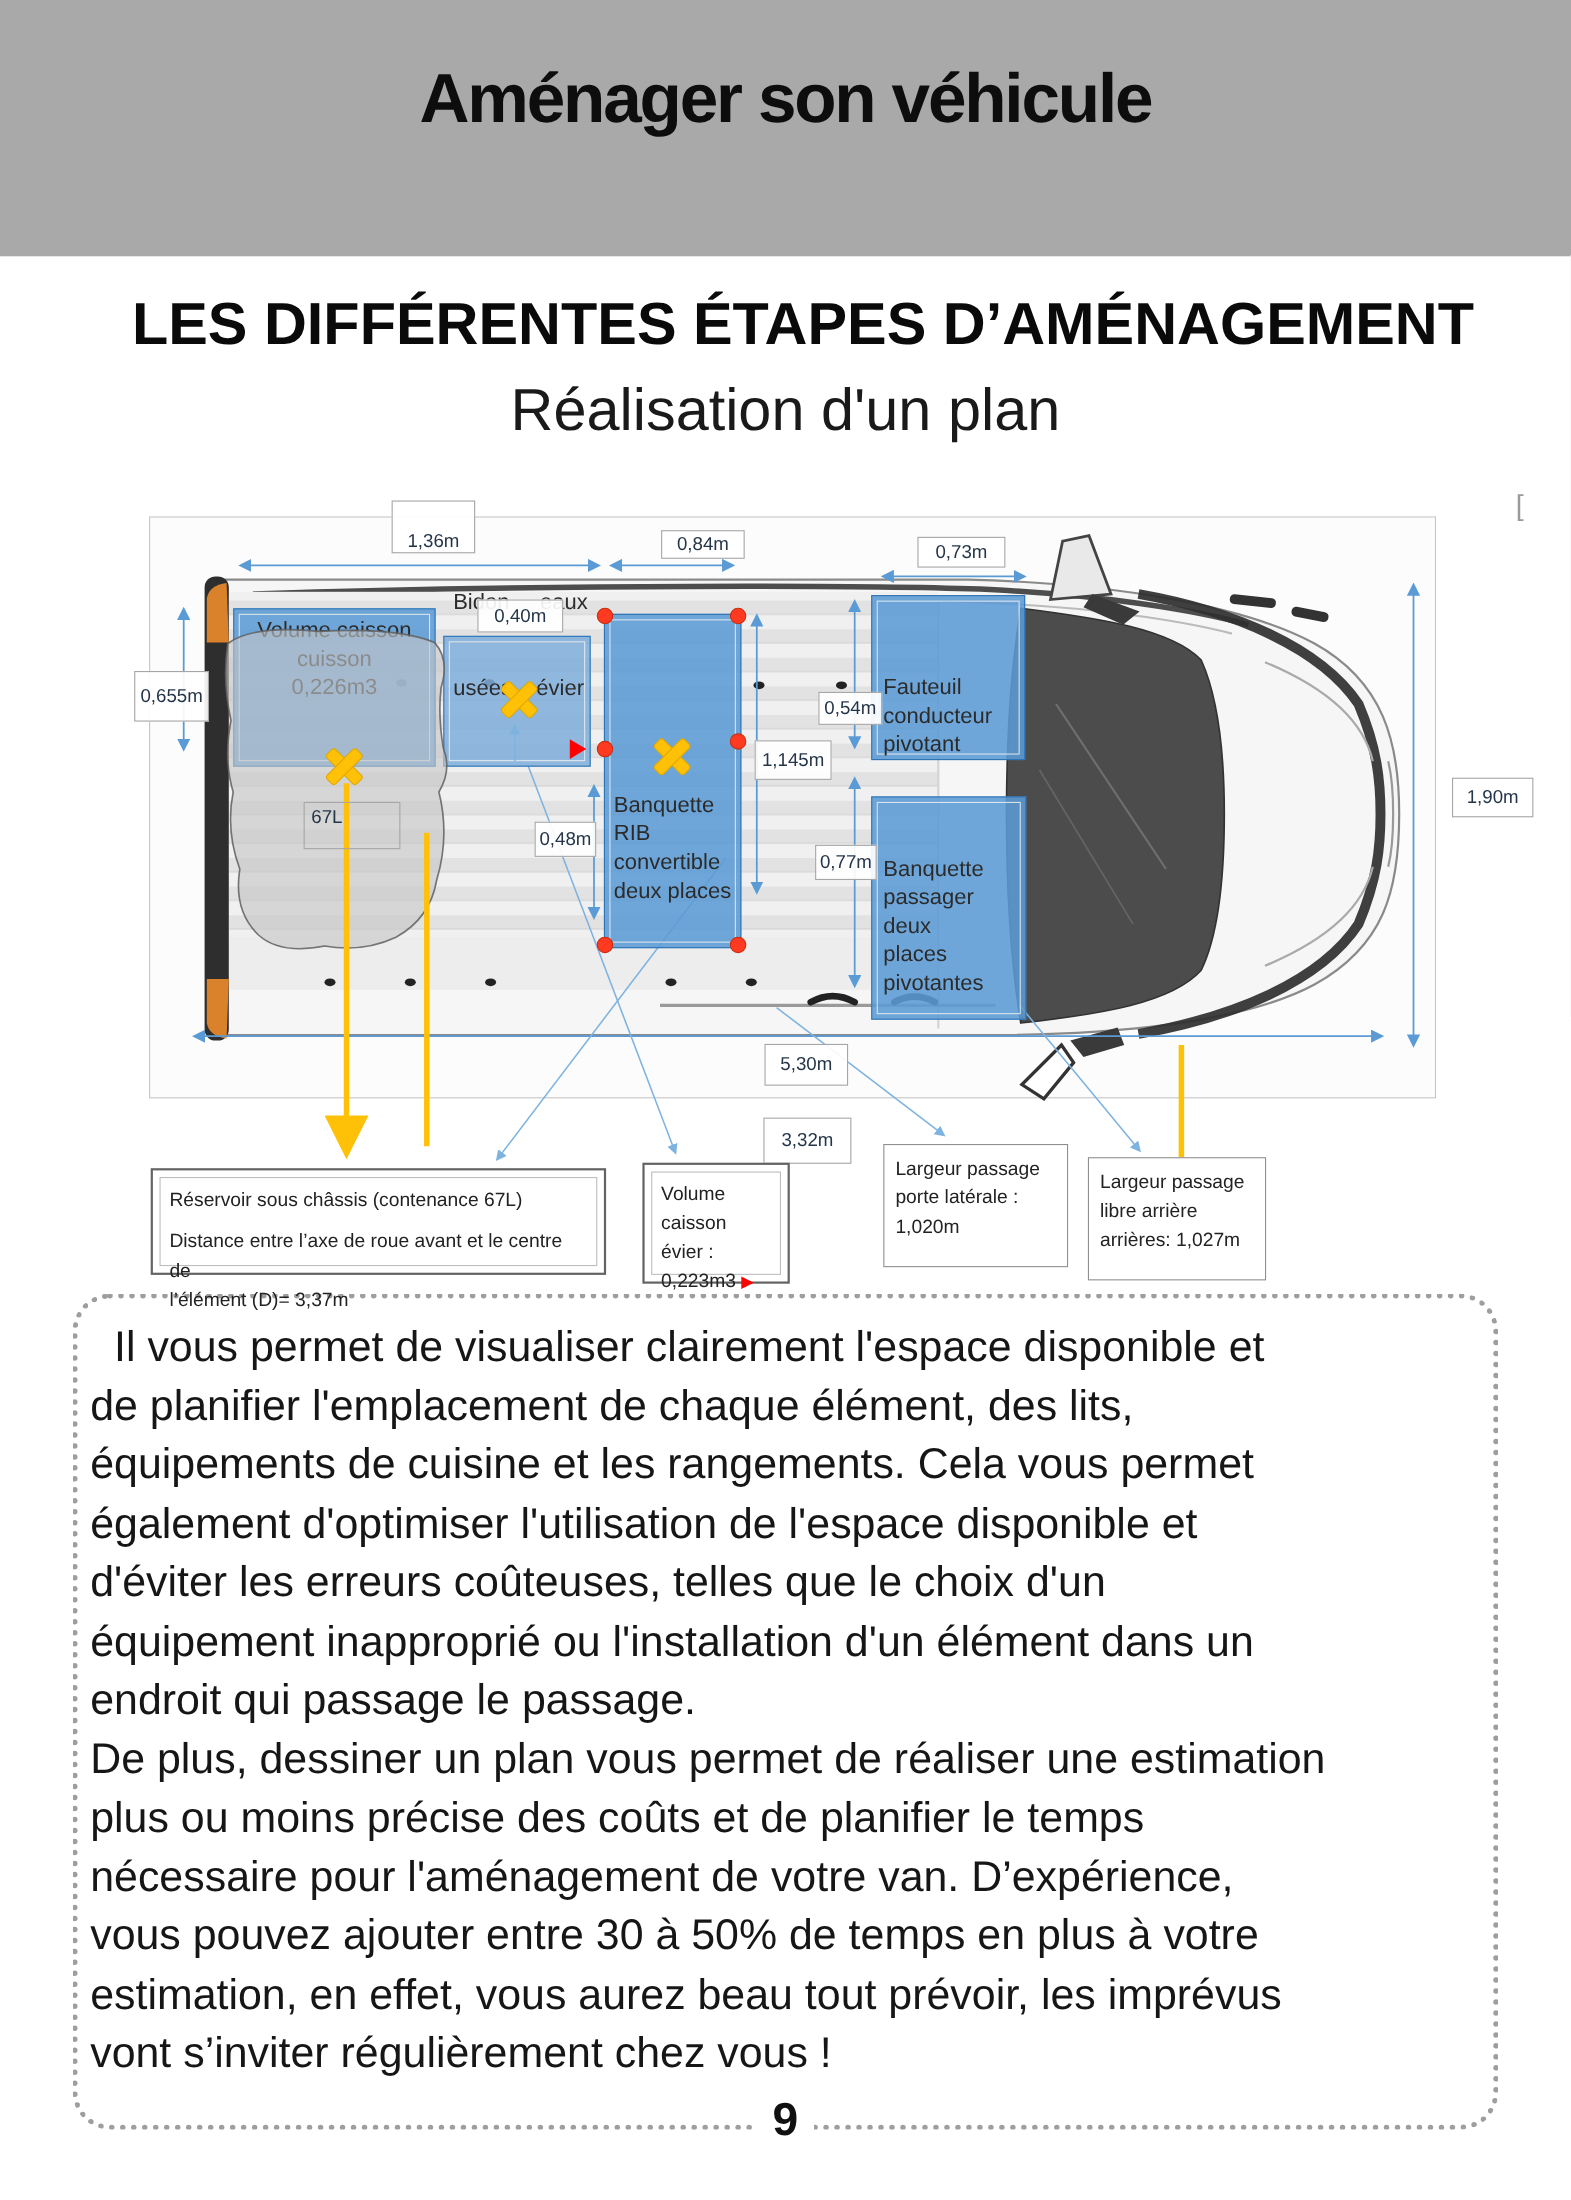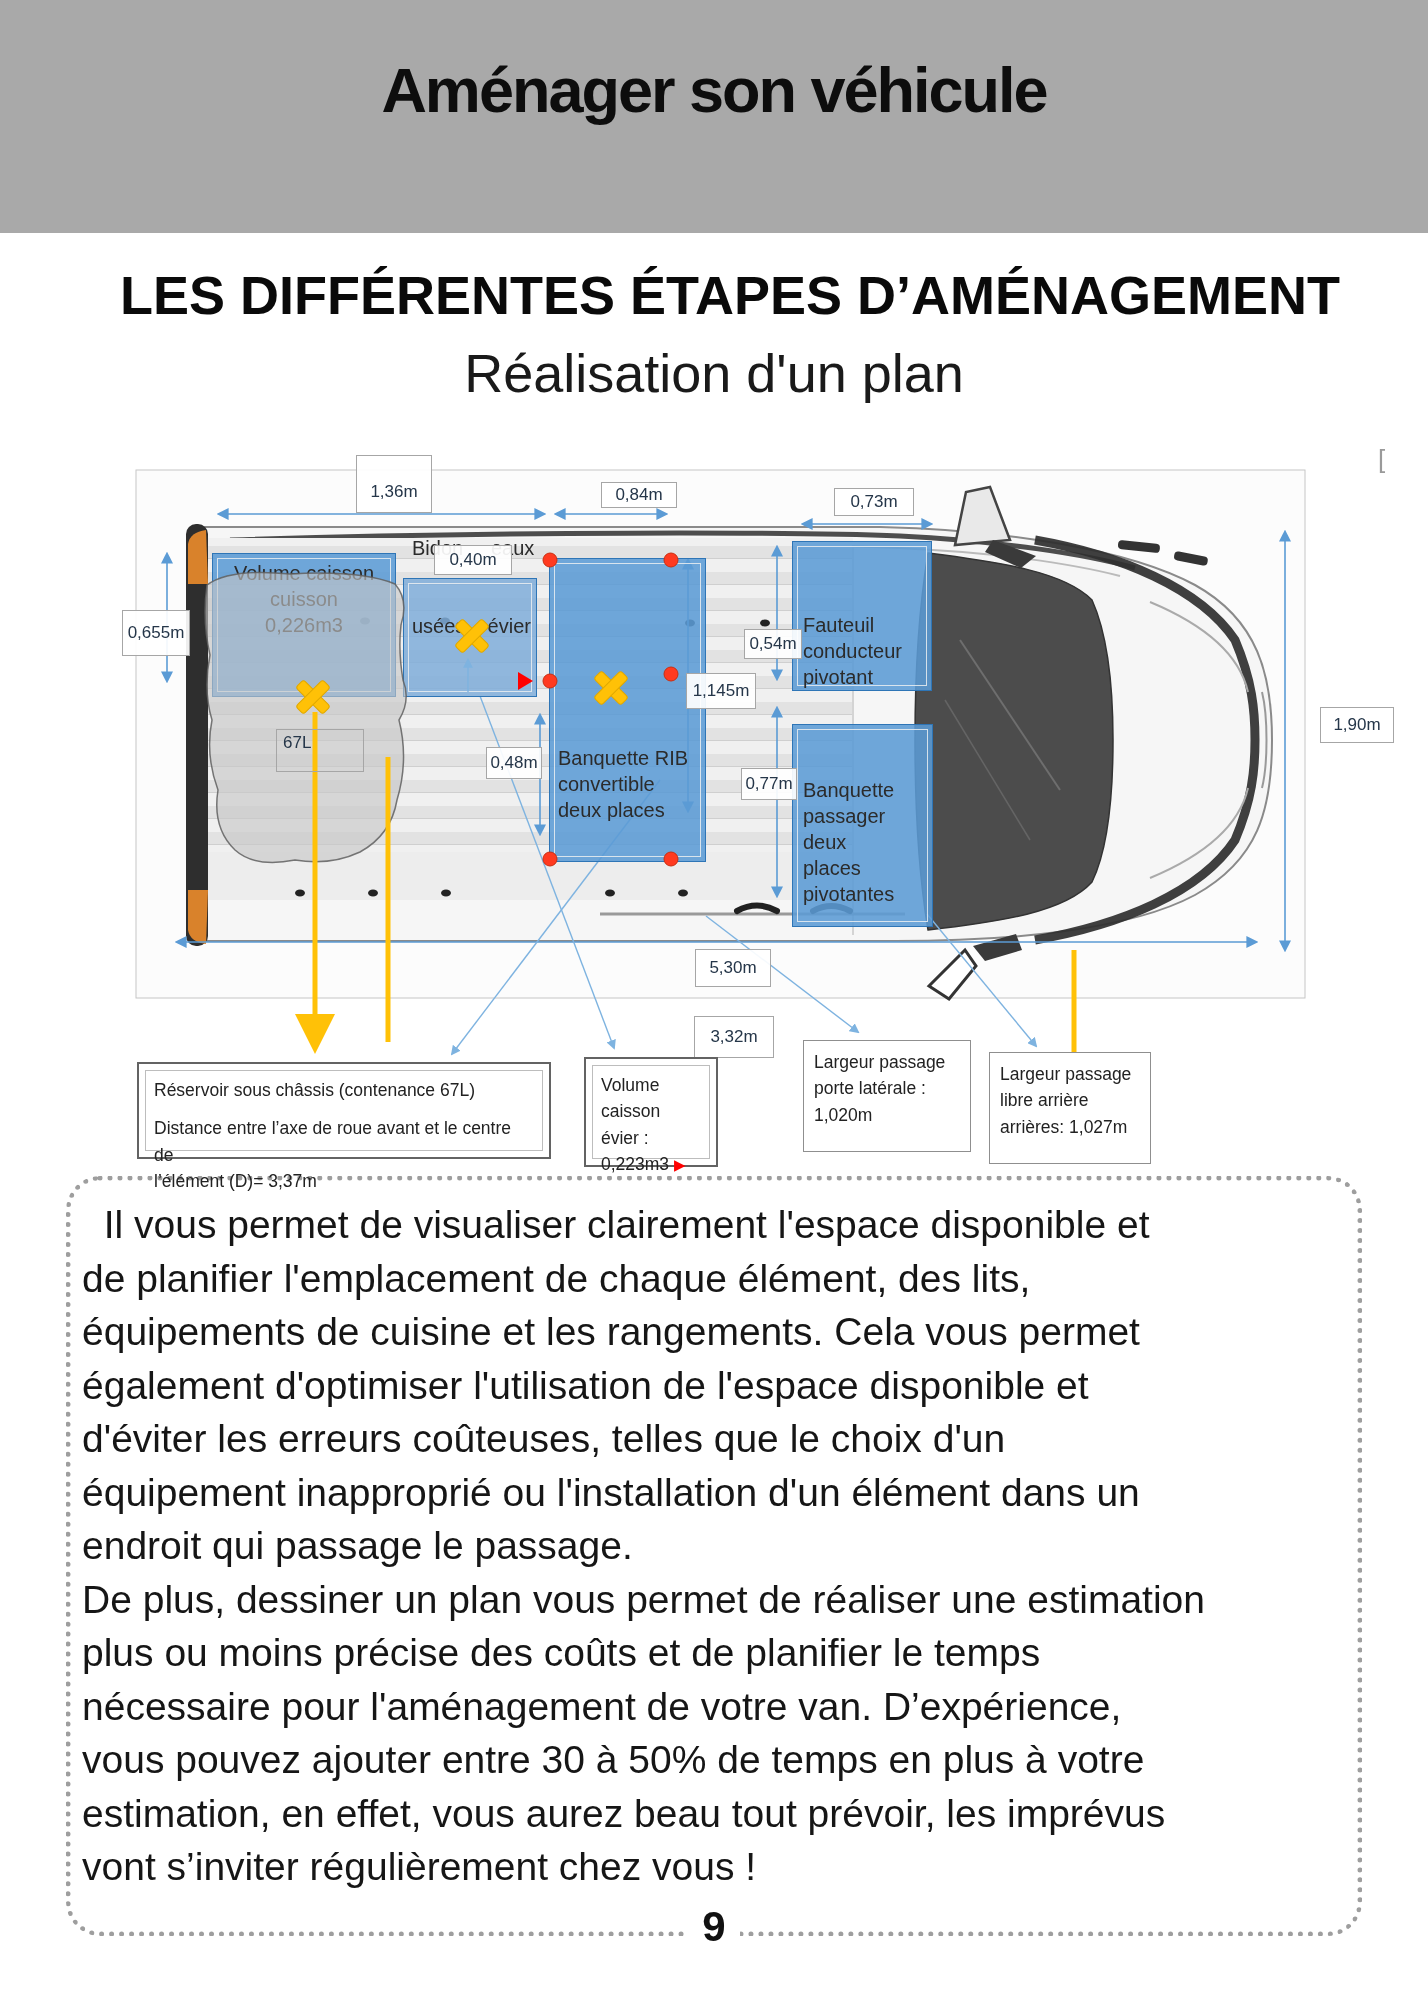--- a/index.html
+++ b/index.html
@@ -17,21 +17,21 @@
   .diagram{position:absolute;left:0;top:0;width:1428px;height:1180px;}
   svg.layer{position:absolute;left:0;top:0;}
   .bluebox{position:absolute;background:rgba(91,155,213,.88);border:1px solid #2e75b6;
            z-index:2;color:#262626;}
   .bluebox::before{content:"";position:absolute;inset:4px;border:1px solid rgba(235,238,241,.85);pointer-events:none;}
   .bluebox.lighter{background:rgba(127,173,217,.85);}
   .bb-text{position:absolute;font-size:20px;line-height:26px;color:#2b2b2b;}
   .center{text-align:center;}
   .label{position:absolute;z-index:4;background:rgba(255,255,255,.92);border:1px solid #a6a6a6;
          font-size:17px;color:#253649;display:flex;align-items:center;justify-content:center;}
-  .label.baseline{align-items:flex-end;padding-bottom:10px;}
+  .label.baseline{align-items:flex-end;padding-bottom:0;}
   .label.bare{background:transparent;justify-content:flex-start;align-items:flex-start;padding:3px 0 0 6px;}
   .callout{position:absolute;z-index:4;background:#ffffff;font-size:17.5px;line-height:1.5;color:#222;}
   .callout.double{border:2px solid #636363;padding:6px;}
   .callout.double .inner{border:1px solid #bdbdbd;padding:6px 8px;height:calc(100% - 14px);}
   .callout.single{border:1px solid #8f8f8f;padding:8px 10px;}
   .gap{height:12px;}
   .redplay{color:#ff0000;font-size:15px;}
   .bracket{position:absolute;z-index:4;color:#9a9a9a;font-size:26px;}
   
   .dotted-box{position:absolute;left:66px;top:1176px;width:1296px;height:760px;
@@ -157,21 +157,21 @@
       </div>
     </div>
 
     <div class="bluebox lighter" style="left:403px;top:578px;width:132px;height:117px;">
       <div class="bb-text" style="left:8px;bottom:5px;white-space:pre;">
         <div>Bidon     eaux</div>
         <div>usées    évier</div>
       </div>
     </div>
 
-    <div class="bluebox" style="left:549px;top:558px;width:123px;height:302px;padding-left:32px;">
+    <div class="bluebox" style="left:549px;top:558px;width:123px;height:302px;">
       <div class="bb-text" style="left:8px;bottom:38px;">
         <div>Banquette RIB</div>
         <div>convertible</div>
         <div>deux places</div>
       </div>
     </div>
 
     <div class="bluebox" style="left:792px;top:541px;width:138px;height:148px;">
       <div class="bb-text" style="left:10px;top:70px;line-height:26px;">
         <div>Fauteuil</div>

